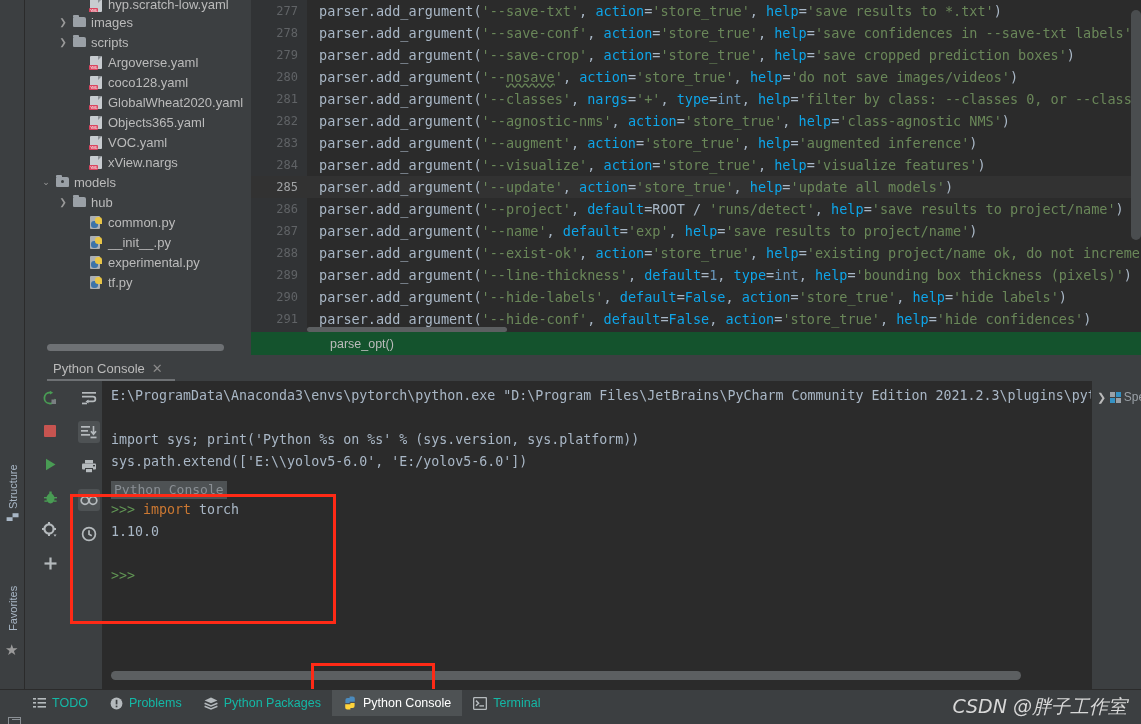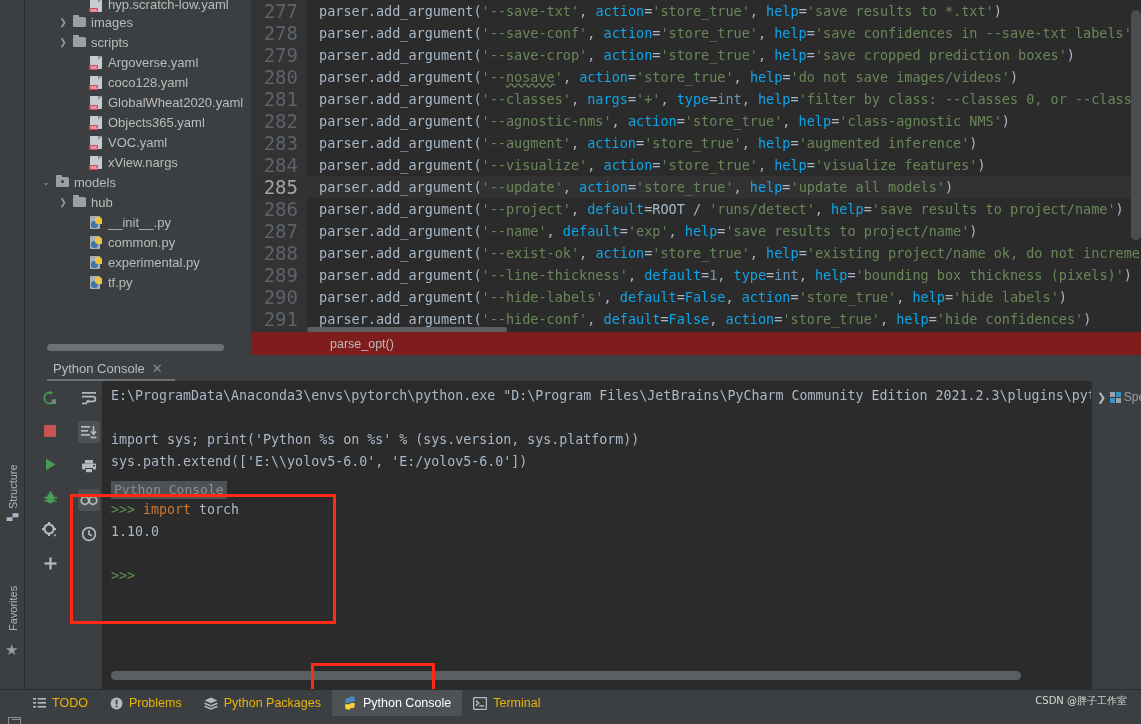--- a/index.html
+++ b/index.html
@@ -101,21 +101,21 @@
   .editor-pane {
     position: absolute; left: 251px; top: 0; width: 890px; height: 355px;
     background: #2b2b2b; overflow: hidden;
   }
   .gutter {
     position: absolute; left: 0; top: 0; width: 56px; height: 332px;
     background: #313335; text-align: right;
   }
   .gline {
     height: 22px; line-height: 22px; padding-right: 9px;
-    color: #606366; font-size: 19px;
+    color: #606366; font-size: 12px;
     font-family: "DejaVu Sans Mono", monospace;
   }
   .gline.cur { color: #a1a3a5; background: #323232; }
   .code-area {
     position: absolute; left: 56px; top: 0; right: 0; height: 332px;
     overflow: hidden;
   }
   .cline {
     height: 22px; line-height: 22px; white-space: pre;
     font-family: "DejaVu Sans Mono", monospace; font-size: 13.5px;
@@ -123,21 +123,21 @@
   }
   .cline.cur { background: #323232; }
   .c-def  { color: #a9b7c6; }
   .c-str  { color: #6a8759; }
   .c-kw   { color: #0ea5e9; }
   .c-num  { color: #6897bb; }
   .typo { text-decoration: underline wavy #6a8759; text-decoration-skip-ink: none; }
 
   .breadcrumb-bar {
     position: absolute; left: 0; bottom: 0; width: 890px; height: 23px;
-    background: #7f1d1d; color: #bbbbbb; font-size: 12.5px;
+    background: #14532d; color: #bbbbbb; font-size: 12.5px;
     display: flex; align-items: center; padding-left: 79px;
   }
   .ed-hscroll {
     position: absolute; left: 56px; bottom: 23px; height: 5px;
     background: #5c5f61; border-radius: 3px;
   }
   .ed-vscroll {
     position: absolute; right: 0; top: 10px; width: 10px; height: 230px;
     background: #4a4d4f; border-radius: 5px;
   }
@@ -223,35 +223,36 @@
   .statusbar {
     position: absolute; left: 0; top: 689px; width: 1141px; height: 35px;
     background: #3c3f41; border-top: 1px solid #2b2b2b;
   }
   .status-items {
     position: absolute; left: 22px; top: 0; height: 26px;
     display: flex; align-items: center;
   }
   .sitem {
     display: flex; align-items: center; gap: 6px;
-    color: #eab308; font-size: 12.5px; height: 26px; padding: 0 11px;
+    color: #14b8a6; font-size: 12.5px; height: 26px; padding: 0 11px;
   }
   .sitem.active { background: #4e5254; color: #ffffff; }
   .win-toggle {
     position: absolute; left: 8px; top: 27px; width: 13px; height: 11px;
     border: 1px solid #8a8f94;
   }
   .win-toggle:after {
     content: ""; position: absolute; left: 3px; top: 1px;
     width: 8px; height: 8px; border: 1px solid #8a8f94; border-left: none;
   }
   .watermark {
     position: absolute; right: 14px; top: 4px;
-    color: #d8d8d8; font-size: 10px;
+    color: #d8d8d8; font-size: 19px;
     font-family: "DejaVu Sans", sans-serif;
+    font-style: italic;
   }
   .top-right-strip {
     position: absolute; left: 1066px; top: 355px; width: 75px; height: 26px;
     background: #3c3f41;
   }
 </style>
 </head>
 <body>
 
 <div id="app">
@@ -360,33 +361,33 @@
         <div class="tree-row">
           <span style="width:44px;flex:0 0 44px;"></span>
           <span class="arrow blank">·</span>
           <span class="tico">
             <span class="py-ic">
               <span class="sheet"></span>
               <span class="pg"></span>
               <span class="py"></span>
             </span>
           </span>
-          <span class="tlabel">__init__.py</span>
+          <span class="tlabel">common.py</span>
         </div>
         <div class="tree-row">
           <span style="width:44px;flex:0 0 44px;"></span>
           <span class="arrow blank">·</span>
           <span class="tico">
             <span class="py-ic">
               <span class="sheet"></span>
               <span class="pg"></span>
               <span class="py"></span>
             </span>
           </span>
-          <span class="tlabel">common.py</span>
+          <span class="tlabel">__init__.py</span>
         </div>
         <div class="tree-row">
           <span style="width:44px;flex:0 0 44px;"></span>
           <span class="arrow blank">·</span>
           <span class="tico">
             <span class="py-ic">
               <span class="sheet"></span>
               <span class="pg"></span>
               <span class="py"></span>
             </span>

